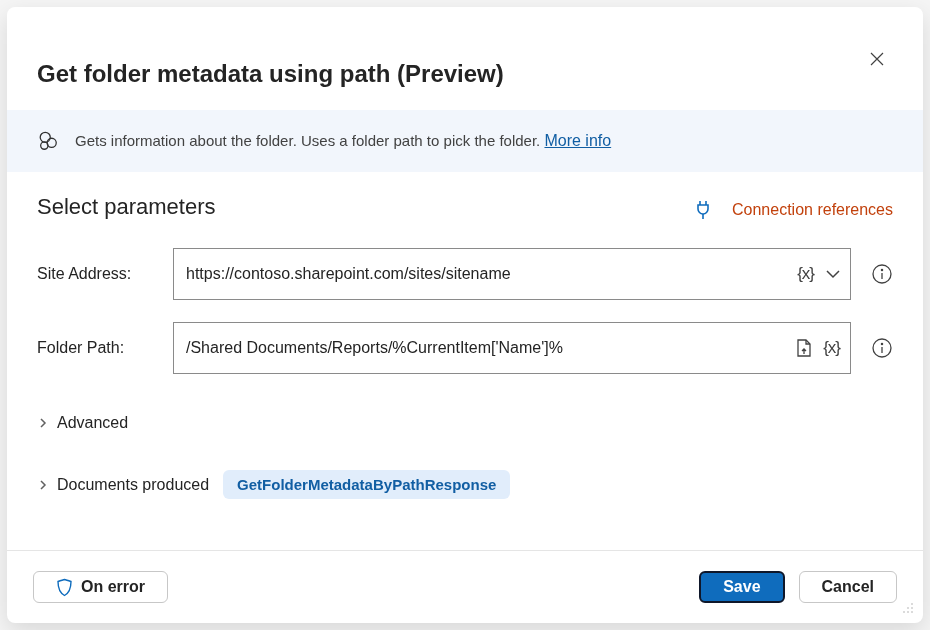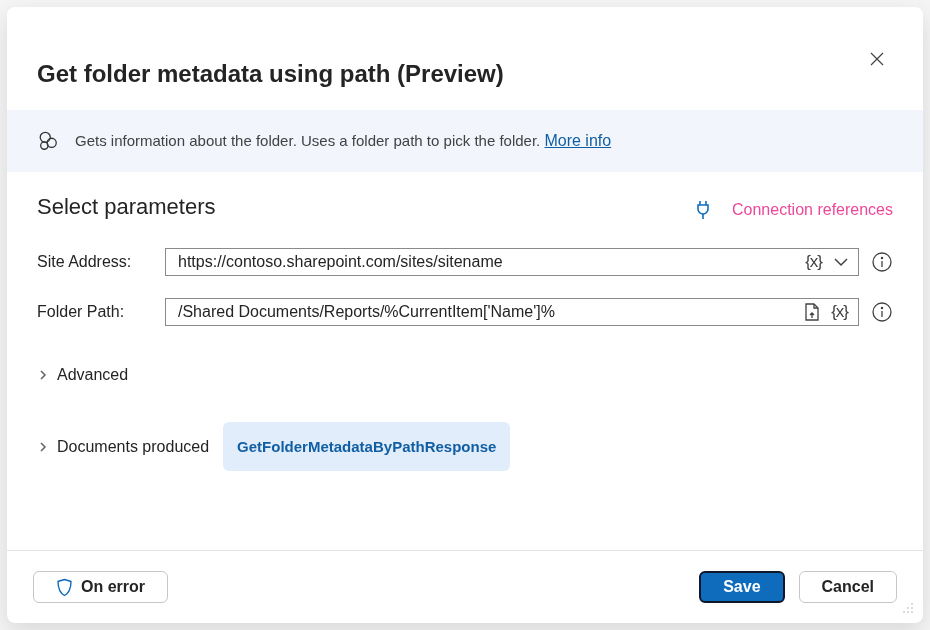--- a/index.html
+++ b/index.html
@@ -88,43 +88,43 @@
     }
     .section-title {
       font-size: 22px;
       font-weight: 400;
       color: #242424;
     }
     .conn-ref {
       display: flex;
       align-items: center;
       gap: 20px;
-      color: #ec4899;
+      color: #c2410c;
       font-size: 16px;
     }
     .plug-icon {
       color: #0f6cbd;
       width: 18px;
       height: 20px;
     }
     .field-row {
       display: flex;
       align-items: center;
       margin-bottom: 22px;
-      gap: 12px;
+      gap: 20px;
     }
     .field-label {
       width: 116px;
       font-size: 16px;
       color: #242424;
       flex-shrink: 0;
     }
     .field-input-wrap {
       flex: 1;
-      height: 28px;
+      height: 52px;
       border: 1px solid #8a8a8a;
       border-radius: 0;
       display: flex;
       align-items: center;
       padding: 0 8px 0 12px;
       background: #fff;
     }
     .field-input {
       flex: 1;
       border: none;
@@ -180,21 +180,21 @@
     }
     .expander-label {
       font-size: 16px;
       color: #242424;
       cursor: pointer;
     }
     .var-pill {
       background: #e1edfb;
       color: #115ea3;
       font-weight: 600;
-      padding: 16px 14px;
+      padding: 6px 14px;
       border-radius: 6px;
       font-size: 15px;
       margin-left: 6px;
     }
     .dialog-footer {
       border-top: 1px solid #e5e5e5;
       padding: 20px 26px;
       display: flex;
       align-items: center;
       justify-content: space-between;

